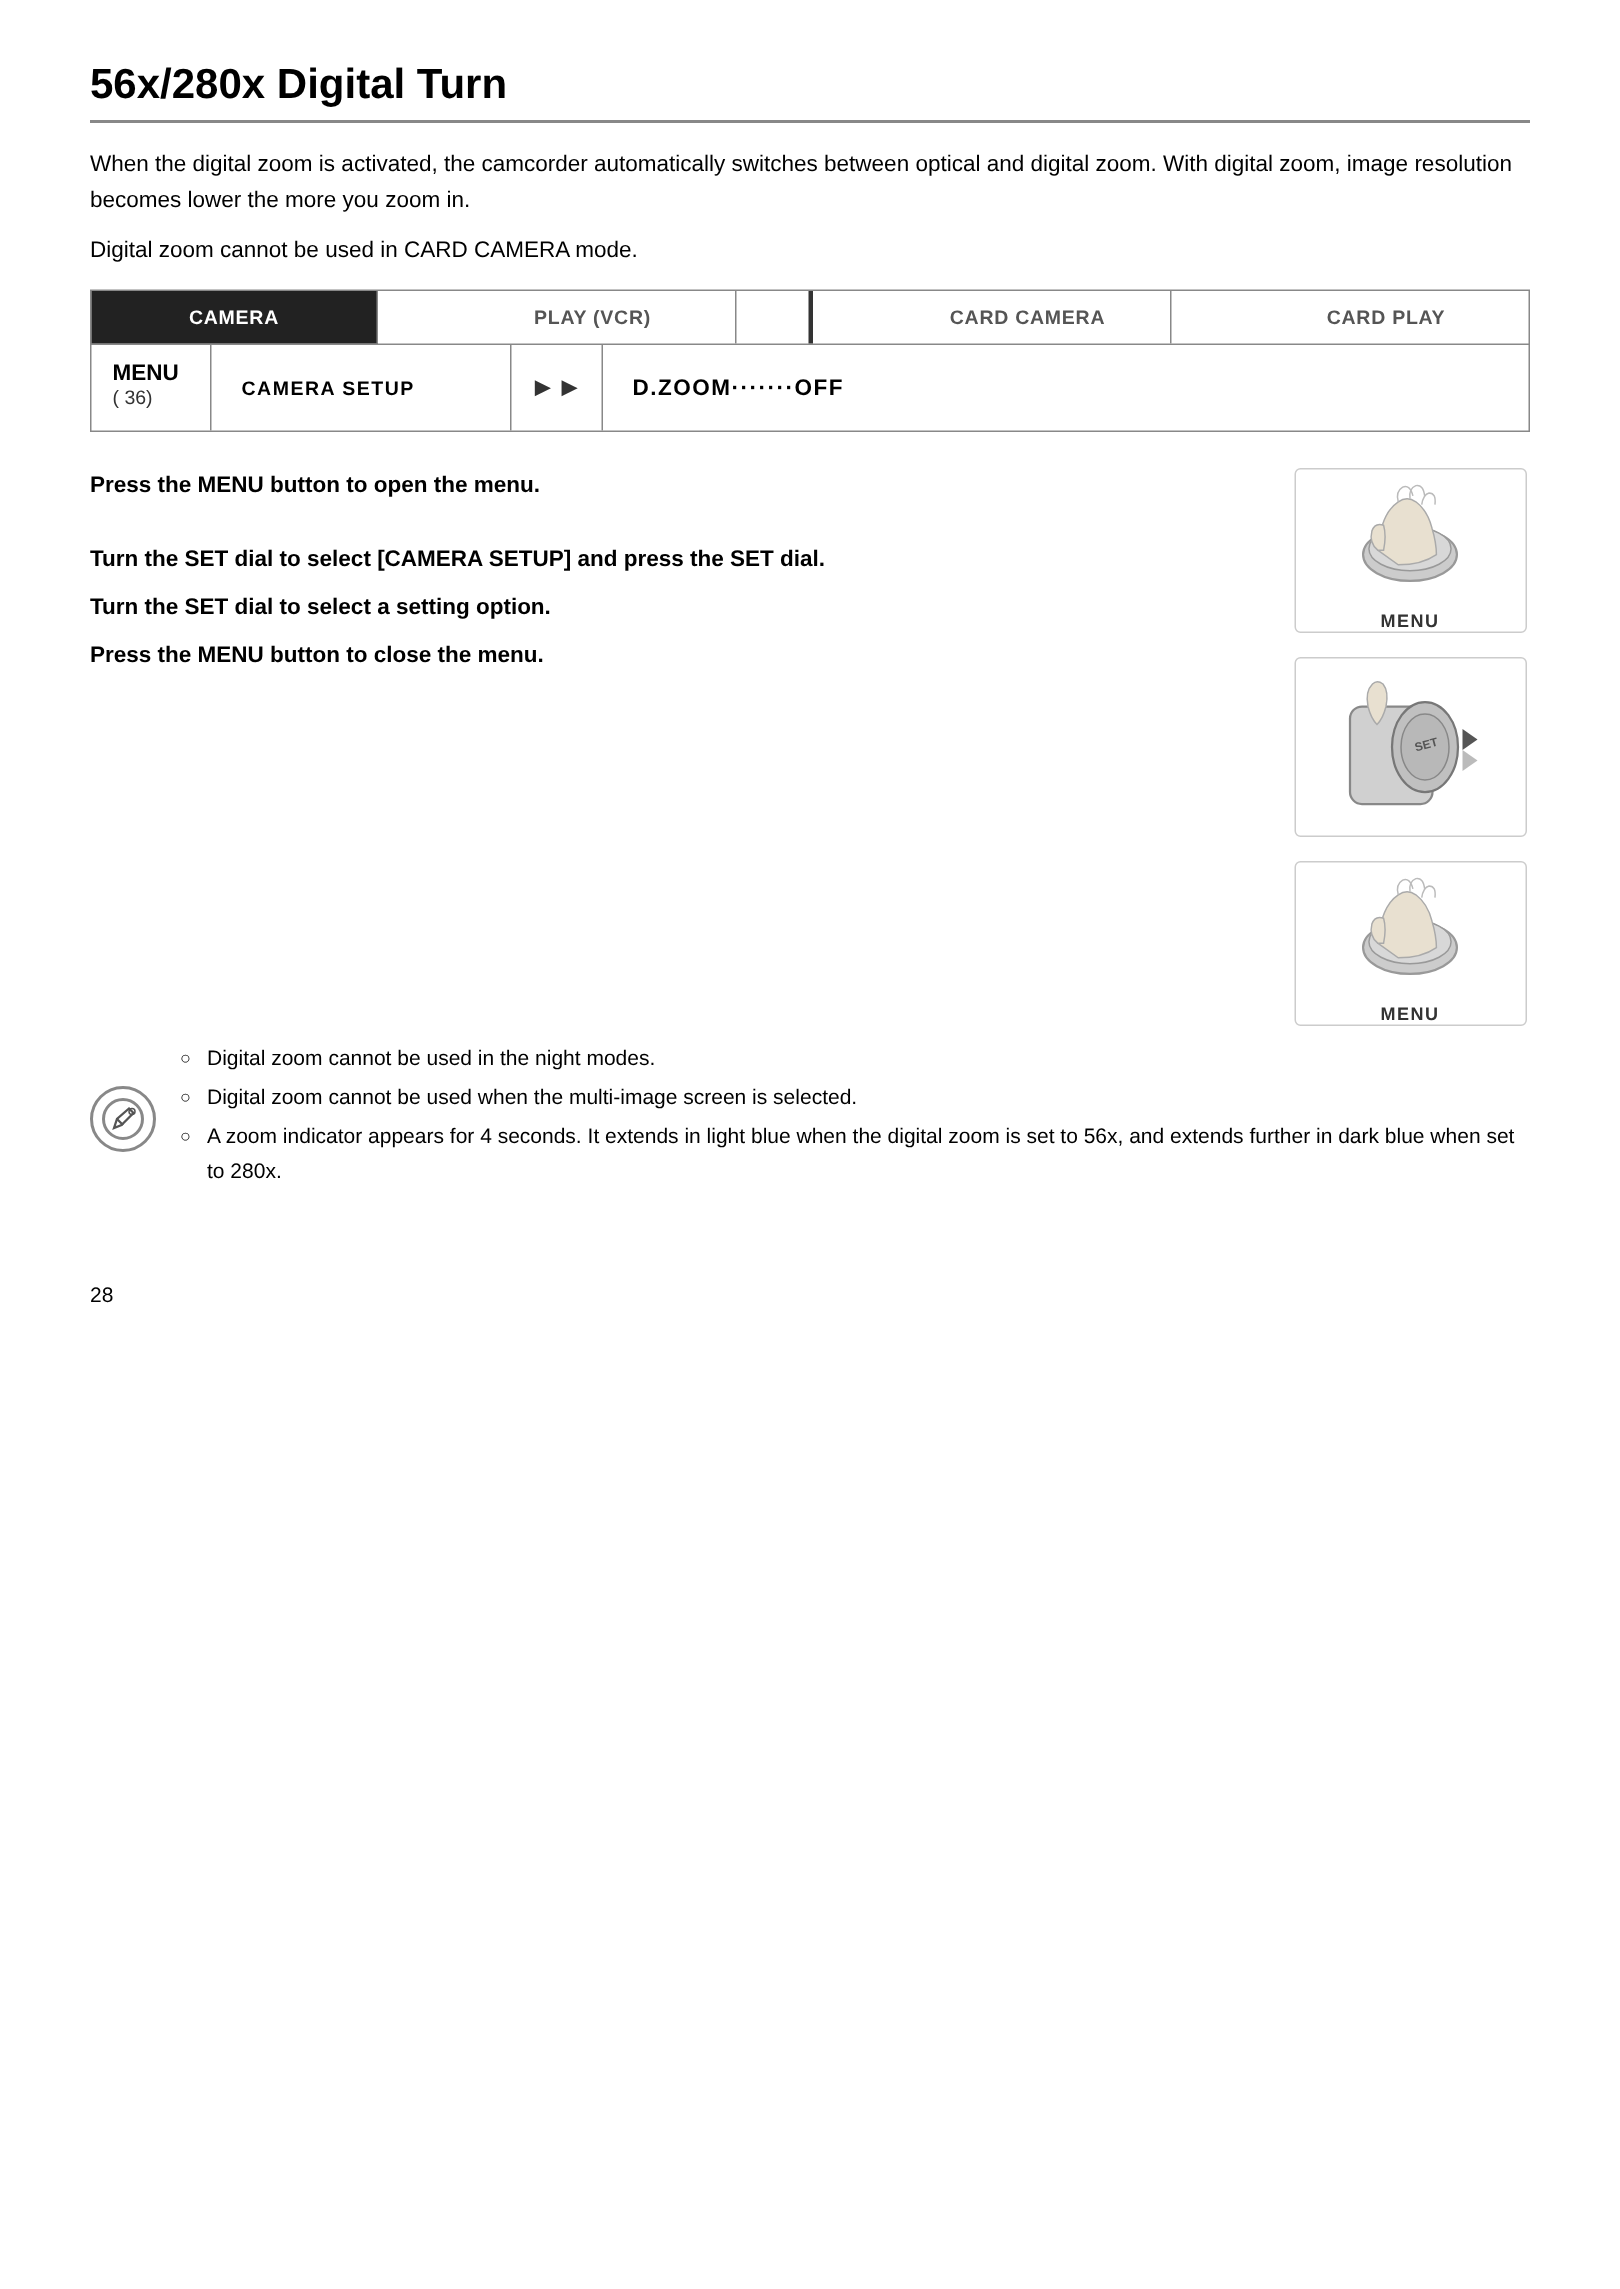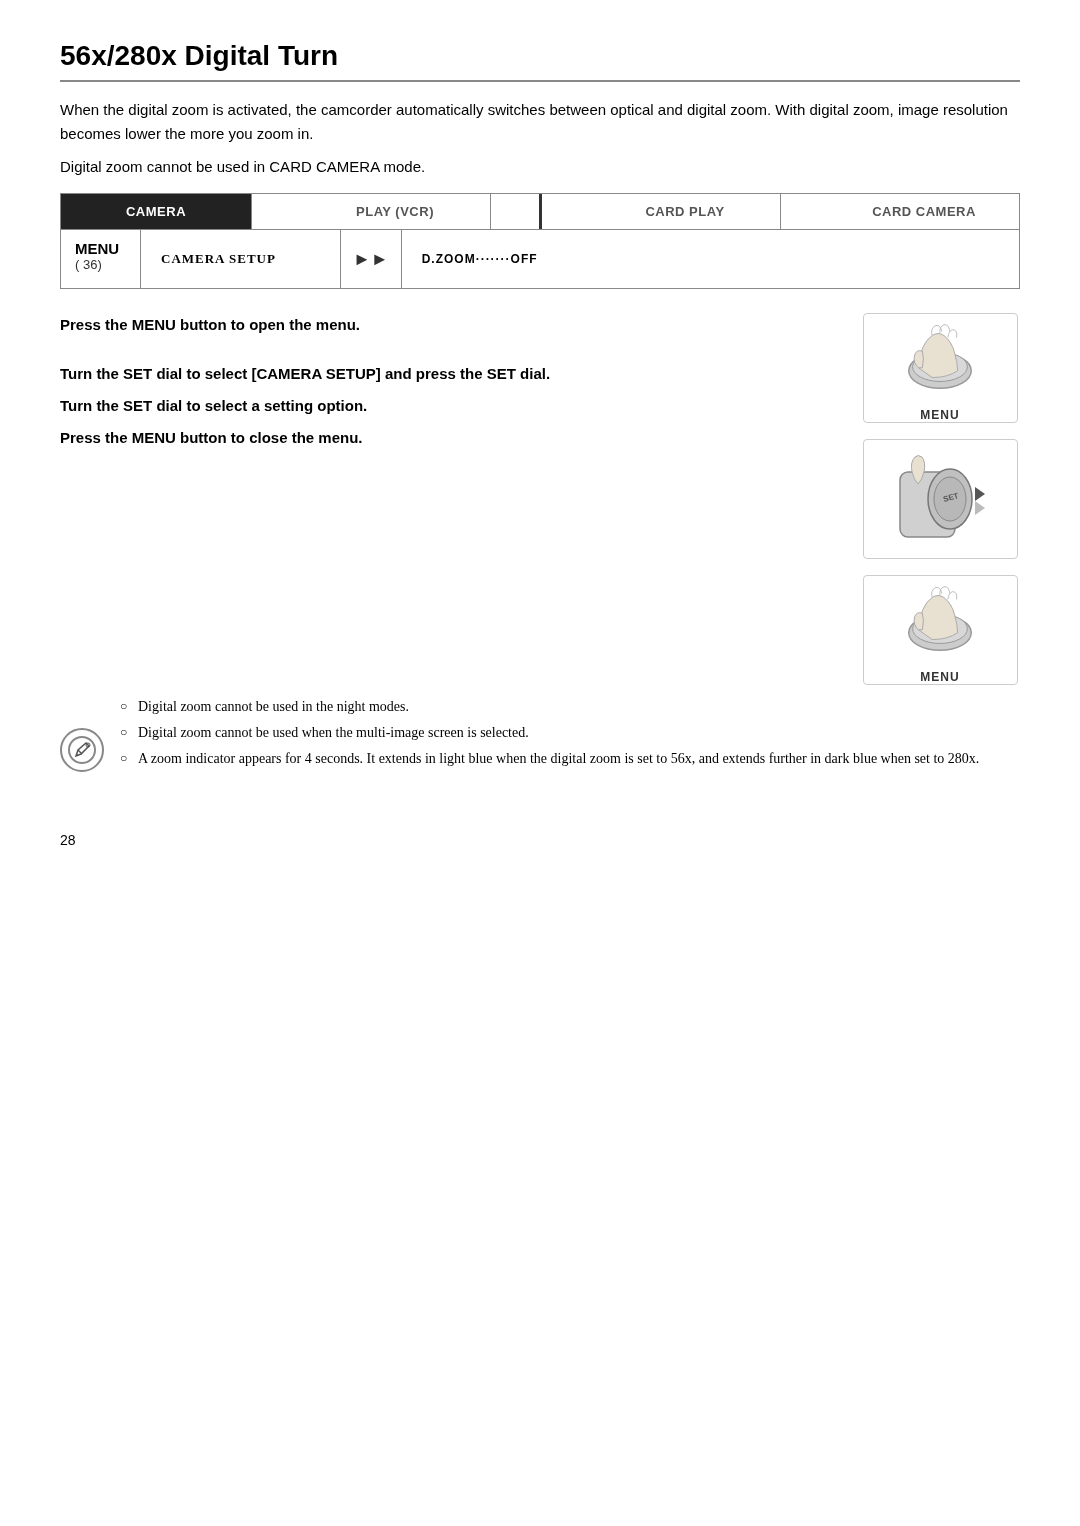--- a/index.html
+++ b/index.html
@@ -86,38 +86,37 @@
 
     .menu-camera-setup {
       padding: 21px 20px;
       font-size: 13px;
       font-weight: bold;
       letter-spacing: 1px;
       border-right: 1.5px solid #888;
       display: flex;
       align-items: center;
       min-width: 200px;
-      font-family: Liberation Serif, serif;
     }
 
     .menu-arrow-cell {
       padding: 10px 12px;
       display: flex;
       align-items: center;
       border-right: 1.5px solid #888;
     }
 
     .double-arrow {
       font-size: 18px;
       color: #333;
     }
 
     .menu-dzoom {
       padding: 10px 20px;
-      font-size: 12px;
+      font-size: 15px;
       font-weight: bold;
       letter-spacing: 1px;
       display: flex;
       align-items: center;
       flex: 1;
       text-align: center;
     }
 
     
     .steps-section {
@@ -167,22 +166,21 @@
       letter-spacing: 1px;
       margin-top: 6px;
       color: #333;
     }
 
     
     .notes-section {
       display: flex;
       gap: 16px;
       margin-top: 10px;
-      align-items: flex-end;
-      font-family: Liberation Serif, serif;
+      align-items: center;
     }
 
     .note-icon {
       width: 44px;
       height: 44px;
       min-width: 44px;
       border: 2px solid #888;
       border-radius: 50%;
       display: flex;
       align-items: center;
@@ -229,22 +227,22 @@
 <h1>56x/280x Digital Turn</h1>
 
 <p class="intro-text">When the digital zoom is activated, the camcorder automatically switches between optical and digital zoom. With digital zoom, image resolution becomes lower the more you zoom in.</p>
 
 <p class="digital-zoom-note">Digital zoom cannot be used in CARD CAMERA mode.</p>
 
 <div class="mode-tabs">
   <div class="mode-tab active">CAMERA</div>
   <div class="mode-tab">PLAY (VCR)</div>
   <div style="width:3px; background:#333; flex-shrink:0;"></div>
+  <div class="mode-tab">CARD CAMERA</div>
   <div class="mode-tab">CARD PLAY</div>
-  <div class="mode-tab">CARD CAMERA</div>
 </div>
 
 <div class="menu-row">
   <div class="menu-label-cell">
     <div class="menu-word">MENU</div>
     <div class="menu-page">( 36)</div>
   </div>
   <div class="menu-camera-setup">CAMERA SETUP</div>
   <div class="menu-arrow-cell">
     <span class="double-arrow">►►</span>

